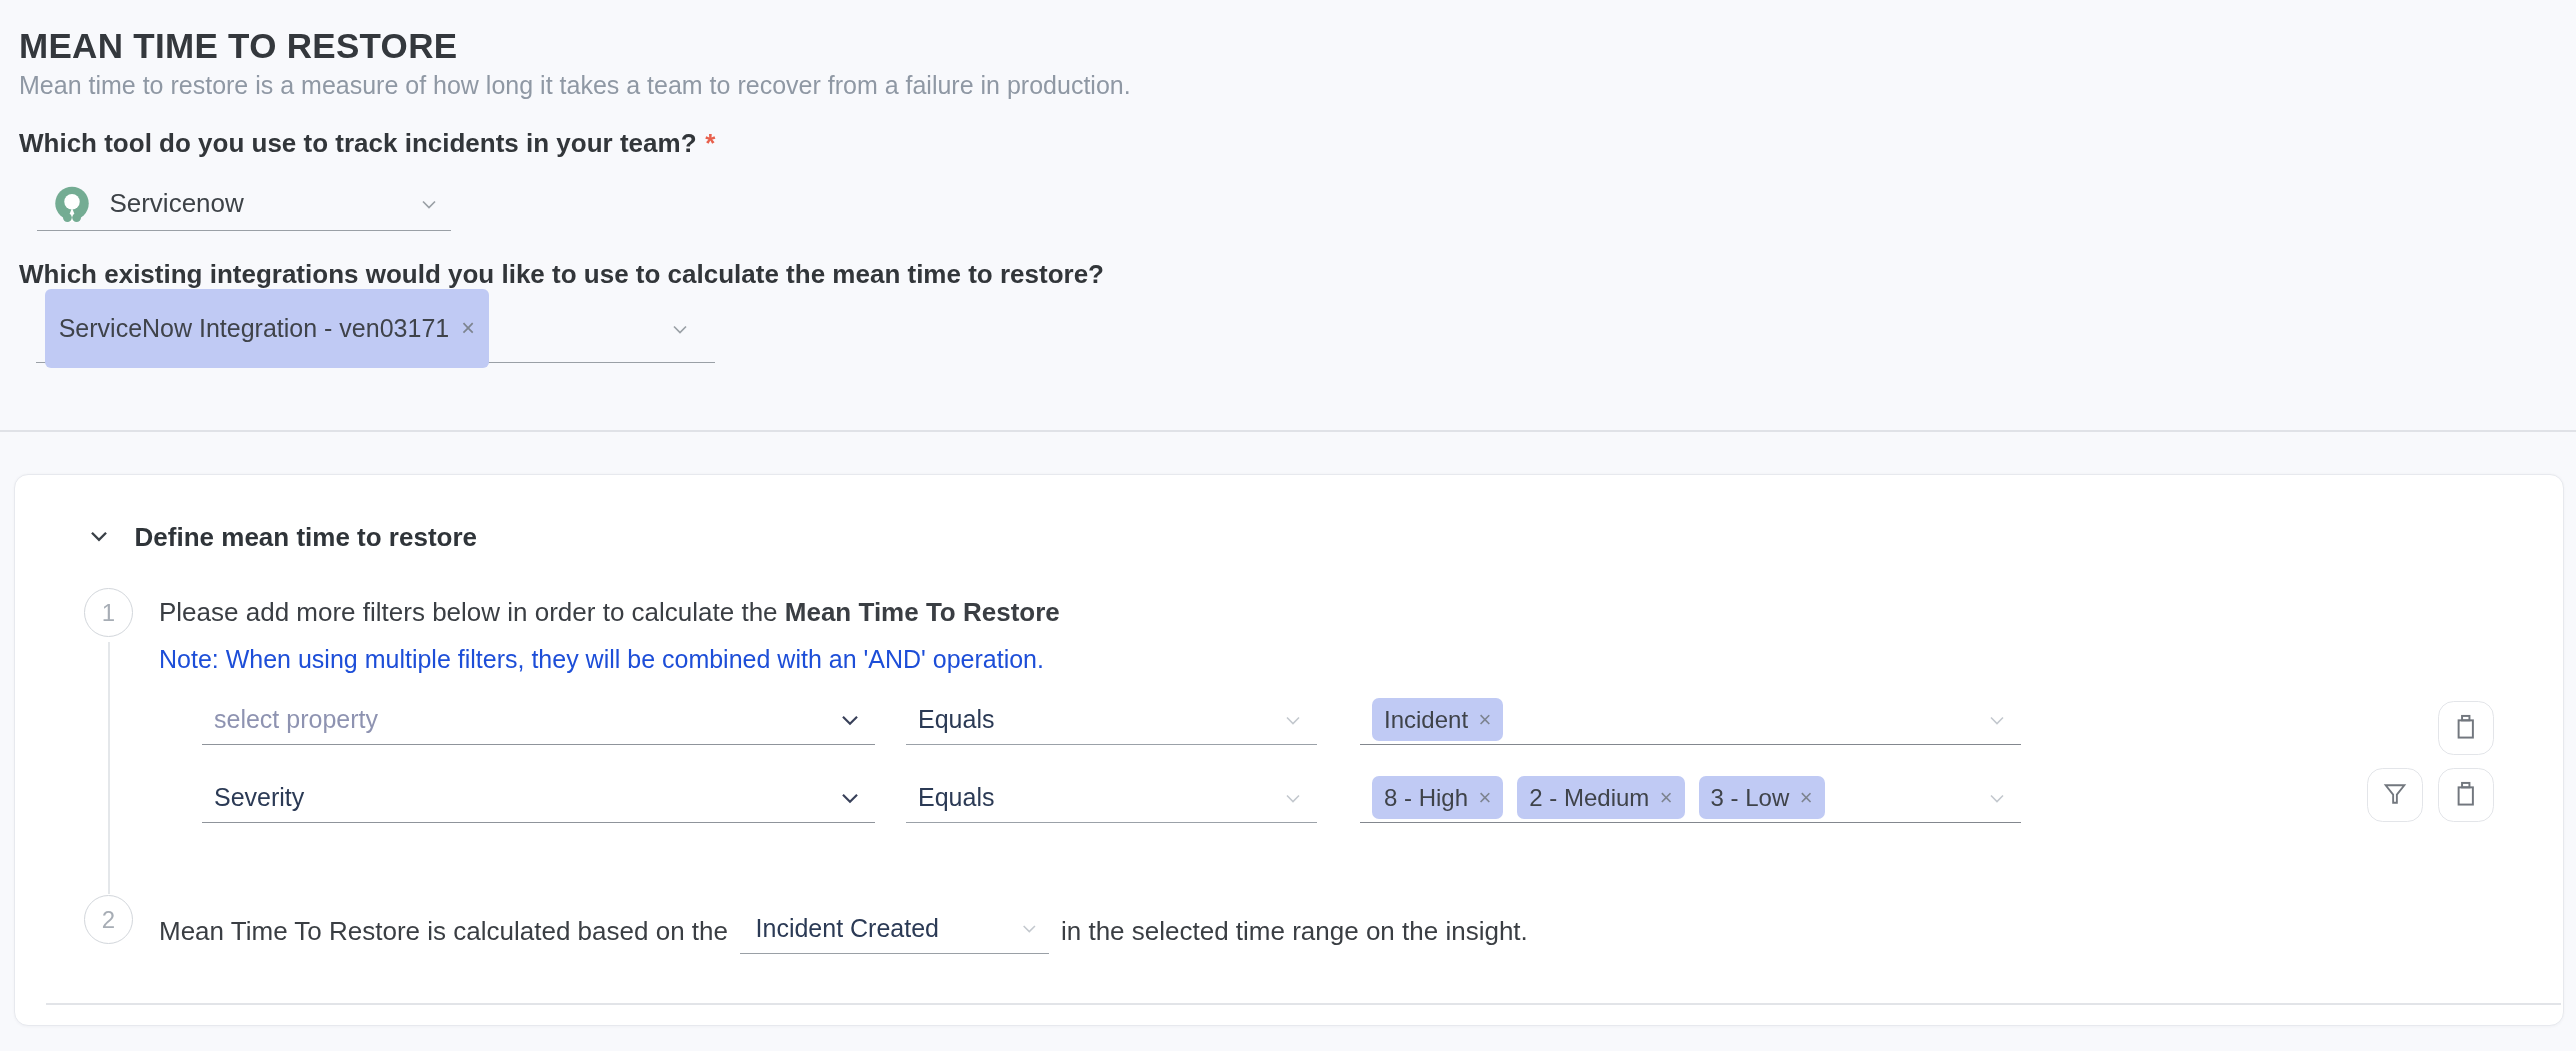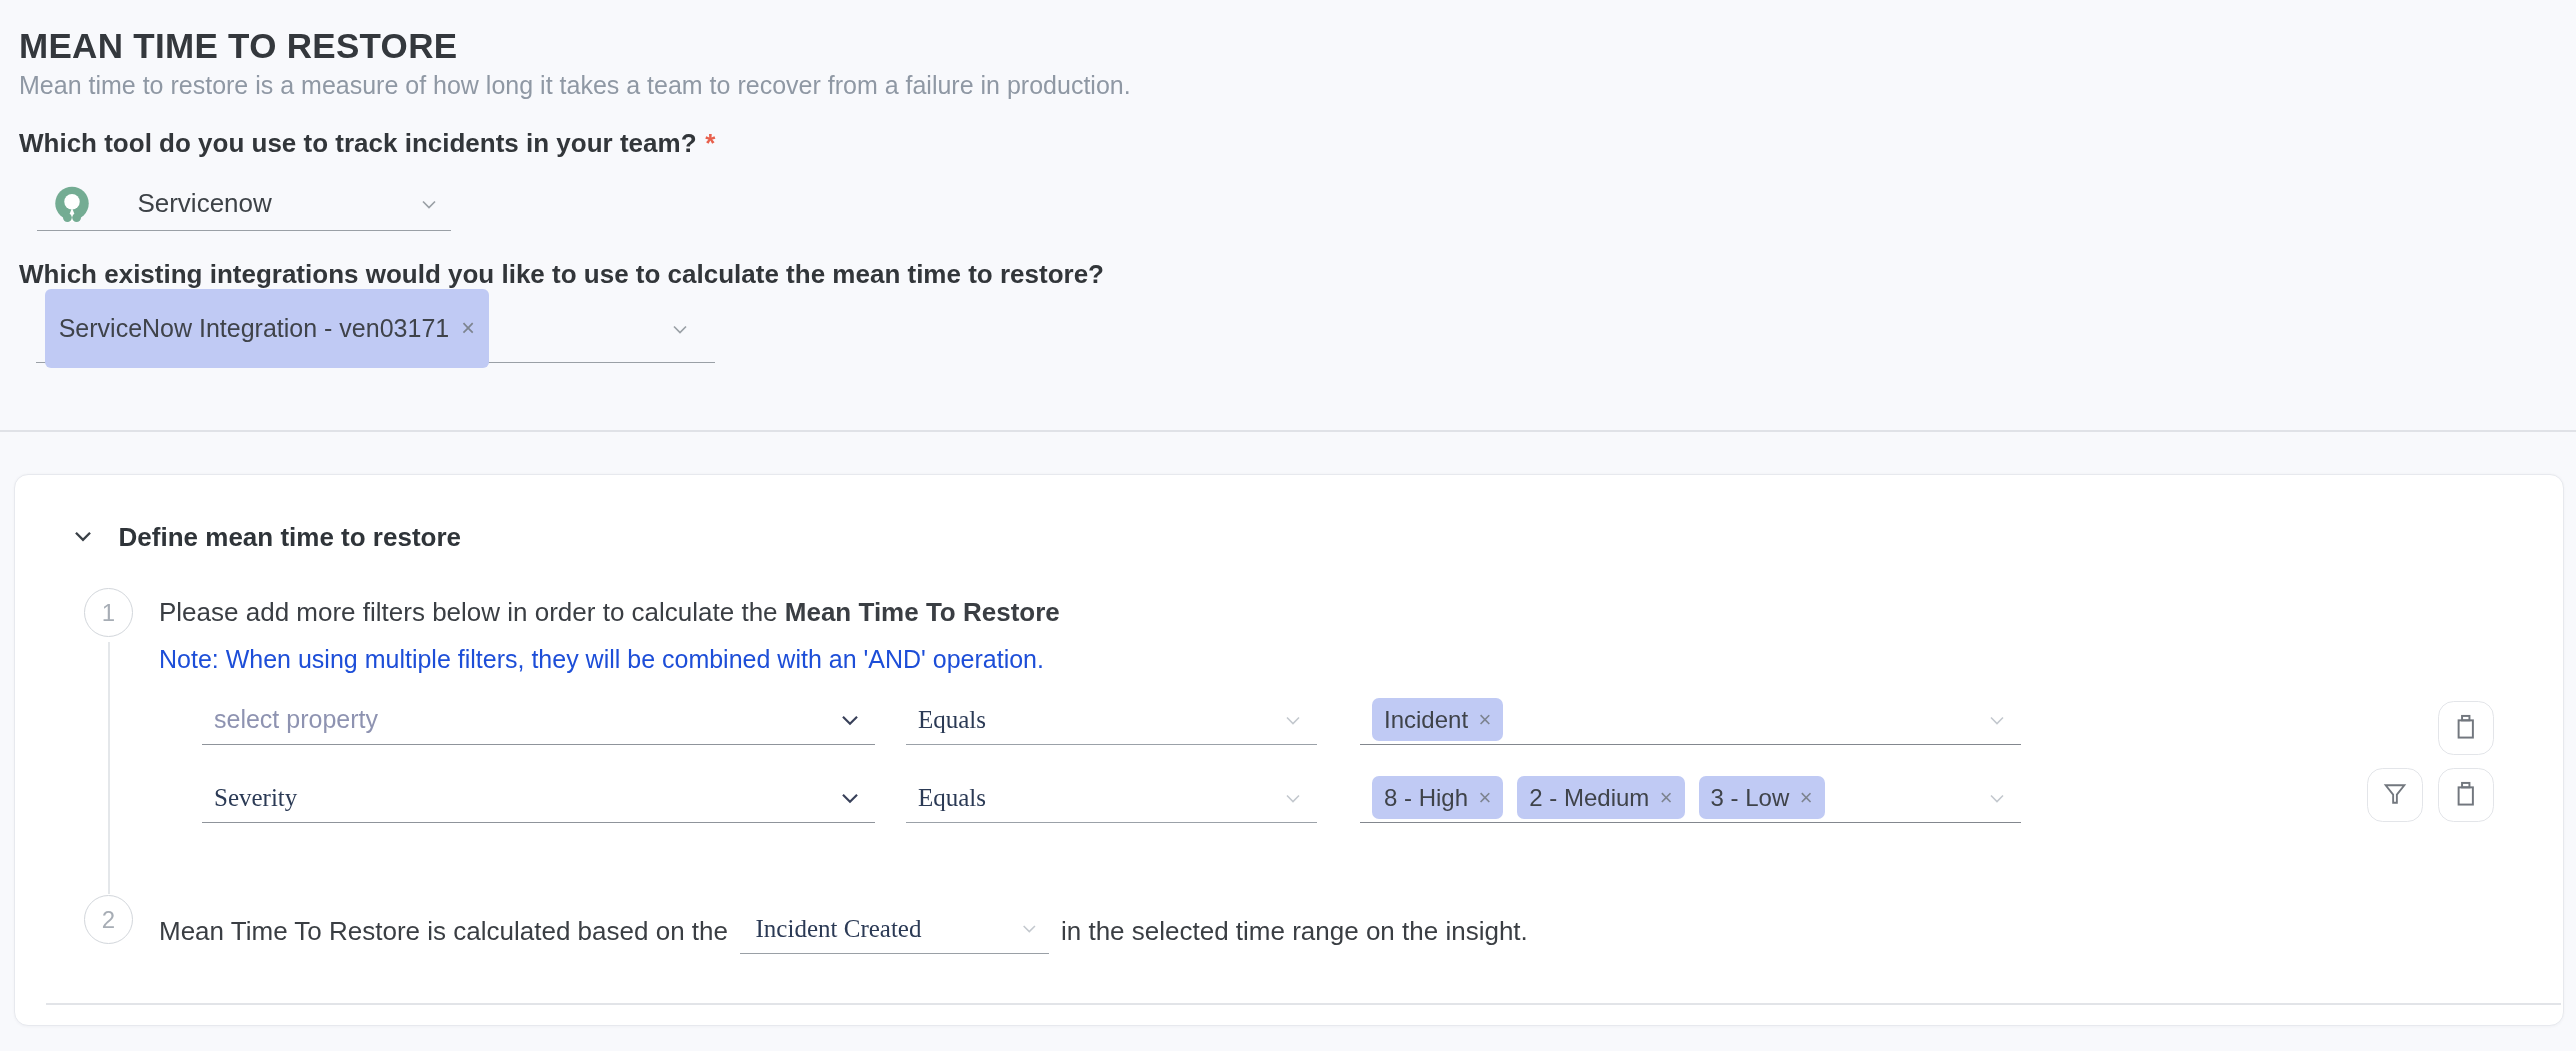--- a/index.html
+++ b/index.html
@@ -6,40 +6,40 @@
     background:#f8f9fc;font-family:"Liberation Sans",sans-serif;
     -webkit-font-smoothing:antialiased;}
   .abs{position:absolute;}
   
   .page-title{left:19px;top:26px;font-size:35px;font-weight:700;color:#34383d;letter-spacing:0.3px;}
   .page-subtitle{left:19px;top:71px;font-size:25px;color:#8f98a4;}
   .question{font-size:26px;font-weight:700;color:#32363a;}
   .q1{left:19px;top:128px;}
   .q2{left:19px;top:259px;}
   .req{color:#e8604c;margin-left:8.7px;font-weight:700;}
-  .select-underline{border-bottom:1.7px solid #9aa0a6;background:transparent;gap:28px;}
+  .select-underline{border-bottom:1.7px solid #9aa0a6;background:transparent;}
   .tool-select{left:37px;top:177px;width:414px;height:54px;display:flex;align-items:center;
     padding:0 10.4px 0 17.4px;box-sizing:border-box;cursor:pointer;}
   .tool-select .val{font-size:26px;color:#3d4247;margin-left:19px;}
   .chev{flex:0 0 auto;}
   .chev svg{display:block;}
   .ml-auto{margin-left:auto;}
   
   .snow-logo{width:36px;height:36px;flex:0 0 auto;}
   
   .integ-select{left:36px;top:302px;width:679px;height:61px;display:flex;align-items:center;
     padding:0 22.6px 7px 8.7px;box-sizing:border-box;cursor:pointer;}
   .chip{display:inline-flex;align-items:center;gap:12px;background:#c0caf4;border-radius:6px;
     padding:27px 14px;font-size:25px;color:#3f434a;line-height:1;white-space:nowrap;}
   .chip .x{font-size:23.4px;color:#7d8490;cursor:pointer;line-height:1;}
   .page-divider{left:0;right:0;top:430px;height:1.7px;background:#e0e2e7;}
   
   .card{left:14px;right:12px;top:474px;height:552px;background:#fff;border:1.7px solid #e7e9ee;
     border-radius:14px;box-sizing:border-box;box-shadow:0 0.9px 2.6px rgba(40,50,70,.04);}
-  .panel-header{left:55px;top:47px;display:flex;align-items:center;gap:22.6px;cursor:pointer;}
+  .panel-header{left:71px;top:47px;display:flex;align-items:center;gap:22.6px;cursor:pointer;}
   .panel-header .txt{font-size:26px;font-weight:700;color:#2f3439;}
   .step-circle{width:49px;height:49px;border:1.7px solid #d2d6db;border-radius:50%;box-sizing:border-box;
     display:flex;align-items:center;justify-content:center;font-size:24px;color:#a7adb5;background:#fff;}
   .circle1{left:69px;top:113px;}
   .circle2{left:69px;top:420px;}
   .connector{left:93px;top:167px;width:1.7px;height:252px;background:#e4e7ea;}
   .step-text{font-size:26px;color:#3a3e43;}
   .step1-text{left:144px;top:122px;}
   .step1-note{left:144px;top:170px;font-size:25px;color:#1d4ed8;}
   .b{font-weight:700;}
@@ -47,21 +47,21 @@
   .f-cell{height:50px;display:flex;align-items:center;padding:0 12px;box-sizing:border-box;cursor:pointer;}
   .u1{border-bottom:1.7px solid #8f949b;}
   .u2{border-bottom:1.7px solid #9ba1a8;}
   .u3{border-bottom:1.7px solid #83878e;}
   .row1{top:220px;}
   .row2{top:298px;}
   .c1{left:187px;width:673px;}
   .c2{left:891px;width:411px;}
   .c3{left:1345px;width:661px;gap:14px;}
   .ph{font-size:25px;color:#8e93b1;}
-  .navy{font-size:25px;color:#2b3a55;font-family:Liberation Serif, serif;}
+  .navy{font-size:25px;color:#2b3a55;}
   .chip.sm{padding:9.5px 12px;font-size:24px;border-radius:7px;gap:10.4px;}
   .chip.sm .x{font-size:22px;}
   .icon-btn{width:56px;height:54px;border:1.7px solid #e3e5e9;border-radius:15.6px;background:#fff;
     box-sizing:border-box;display:flex;align-items:center;justify-content:center;cursor:pointer;color:#72777e;}
   .btn-trash1{left:2423px;top:226px;}
   .btn-funnel{left:2352px;top:293px;}
   .btn-trash2{left:2423px;top:293px;}
   
   .step2-row{left:144px;top:429px;height:54px;display:flex;align-items:center;}
   .inline-select{height:50px;width:309px;display:flex;align-items:center;box-sizing:border-box;

